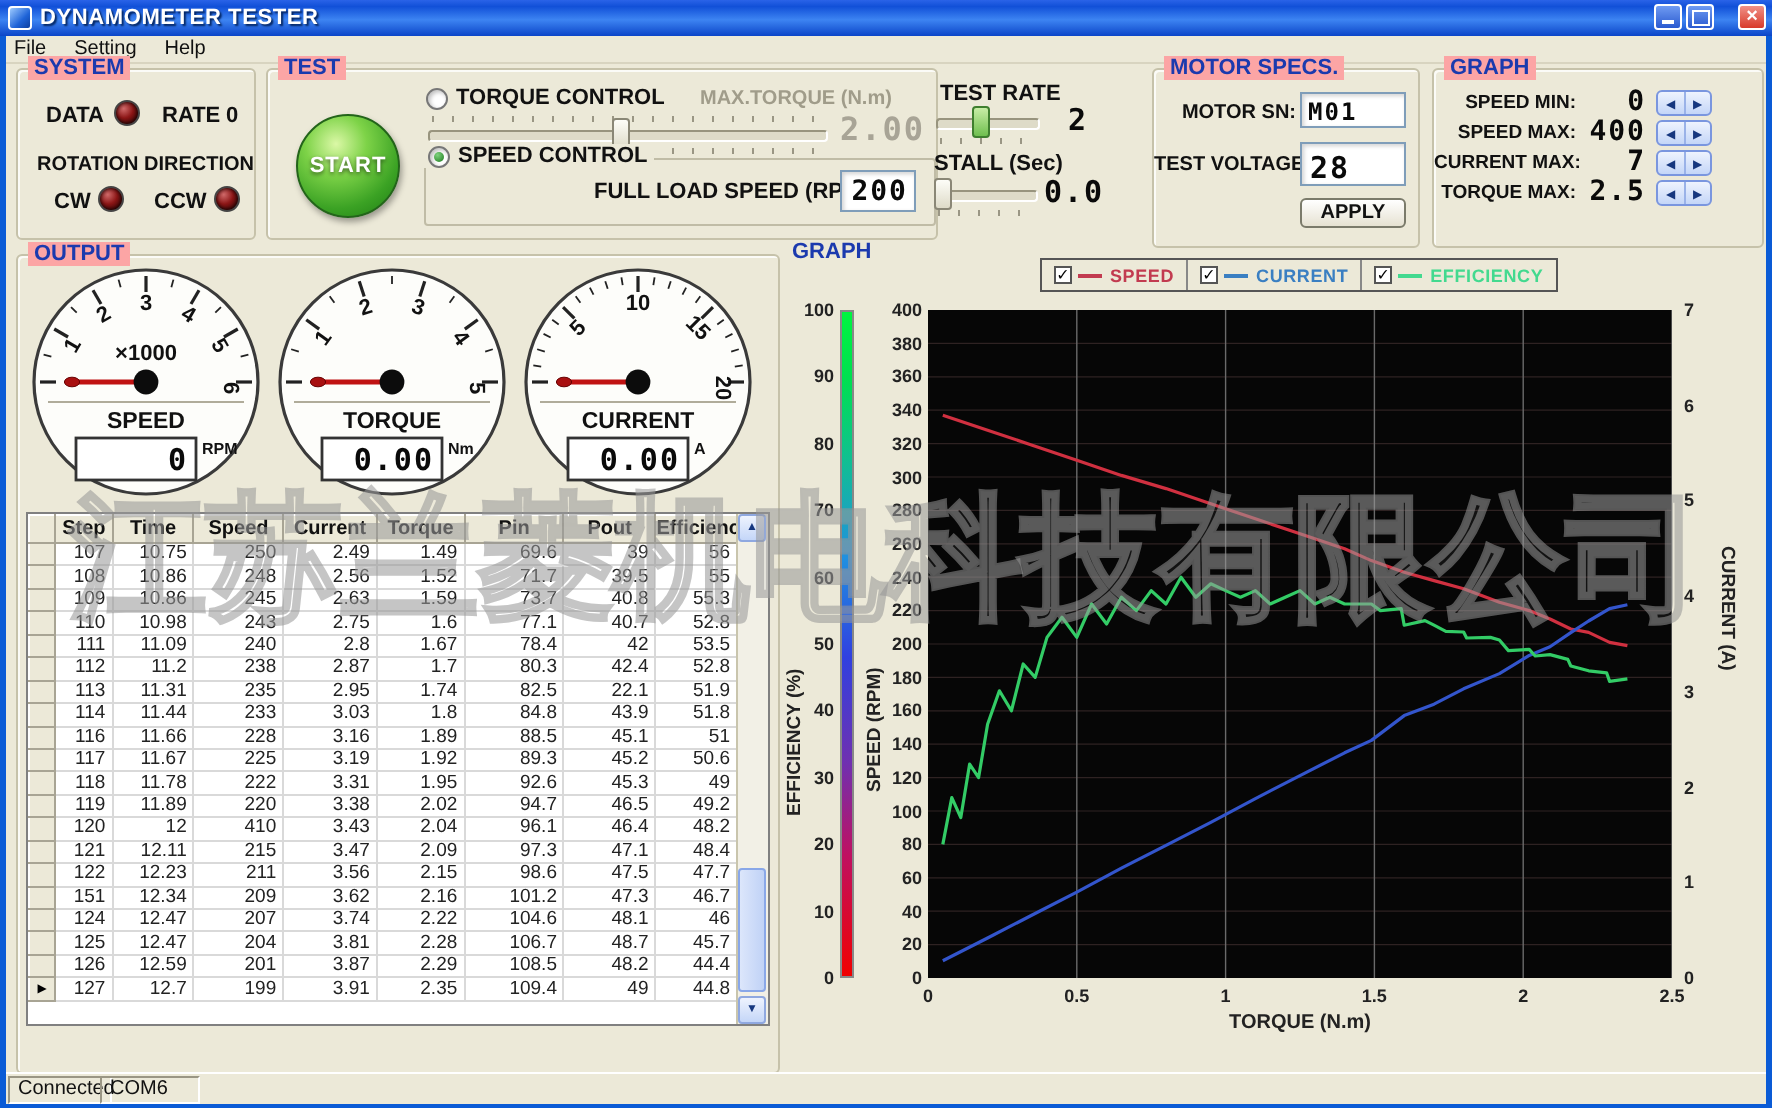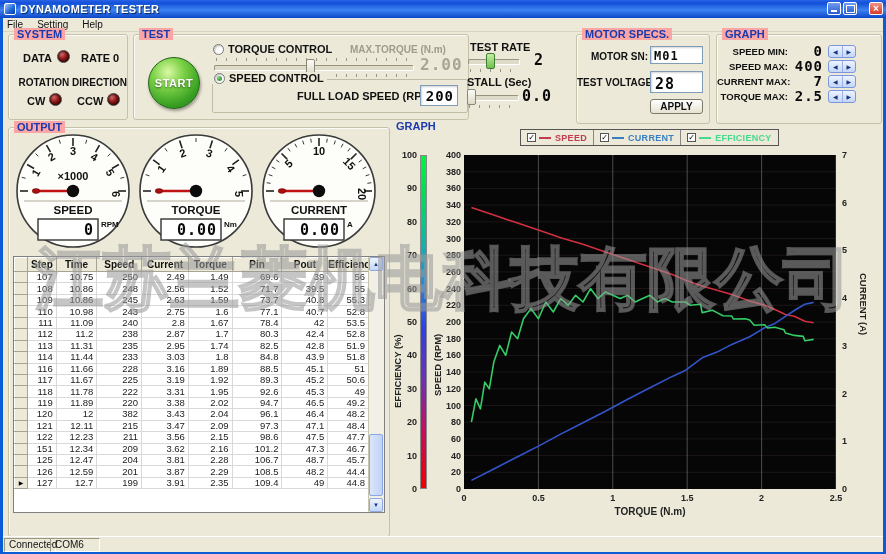--- a/index.html
+++ b/index.html
@@ -423,21 +423,21 @@
               <td>52.8</td>
             </tr>
             <tr>
               <td class="mk"></td>
               <td>113</td>
               <td>11.31</td>
               <td>235</td>
               <td>2.95</td>
               <td>1.74</td>
               <td>82.5</td>
-              <td>42.8</td>
+              <td>22.1</td>
               <td>51.9</td>
             </tr>
             <tr>
               <td class="mk"></td>
               <td>114</td>
               <td>11.44</td>
               <td>233</td>
               <td>3.03</td>
               <td>1.8</td>
               <td>84.8</td>
@@ -485,21 +485,21 @@
               <td>3.38</td>
               <td>2.02</td>
               <td>94.7</td>
               <td>46.5</td>
               <td>49.2</td>
             </tr>
             <tr>
               <td class="mk"></td>
               <td>120</td>
               <td>12</td>
-              <td>382</td>
+              <td>410</td>
               <td>3.43</td>
               <td>2.04</td>
               <td>96.1</td>
               <td>46.4</td>
               <td>48.2</td>
             </tr>
             <tr>
               <td class="mk"></td>
               <td>121</td>
               <td>12.11</td>
@@ -524,20 +524,31 @@
             <tr>
               <td class="mk"></td>
               <td>151</td>
               <td>12.34</td>
               <td>209</td>
               <td>3.62</td>
               <td>2.16</td>
               <td>101.2</td>
               <td>47.3</td>
               <td>46.7</td>
+            </tr>
+            <tr>
+              <td class="mk"></td>
+              <td>124</td>
+              <td>12.47</td>
+              <td>207</td>
+              <td>3.74</td>
+              <td>2.22</td>
+              <td>104.6</td>
+              <td>48.1</td>
+              <td>46</td>
             </tr>
             <tr>
               <td class="mk"></td>
               <td>125</td>
               <td>12.47</td>
               <td>204</td>
               <td>3.81</td>
               <td>2.28</td>
               <td>106.7</td>
               <td>48.7</td>

